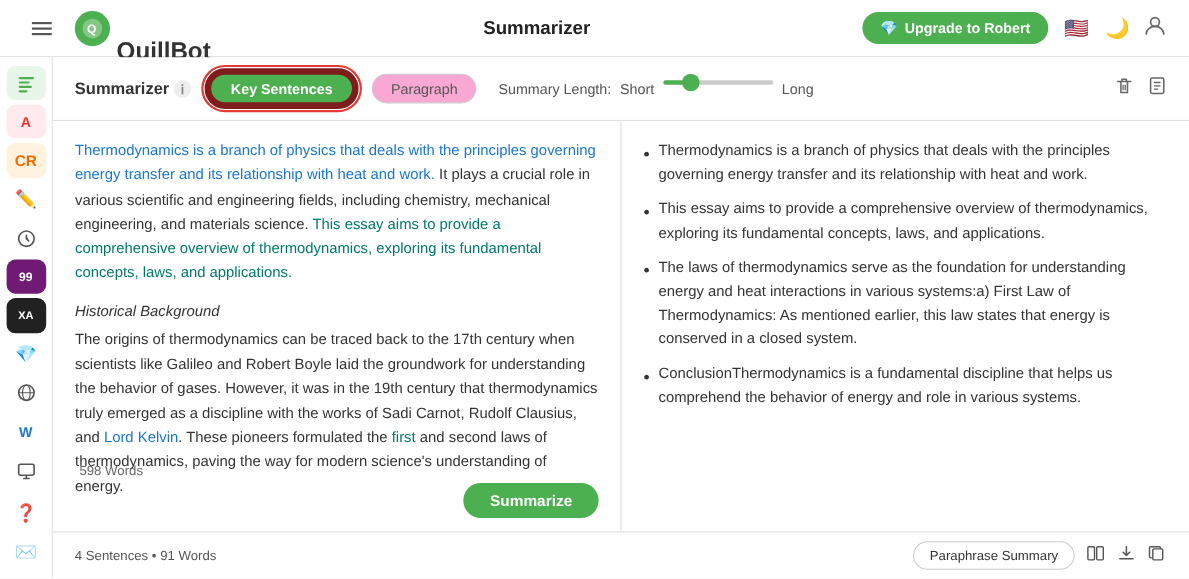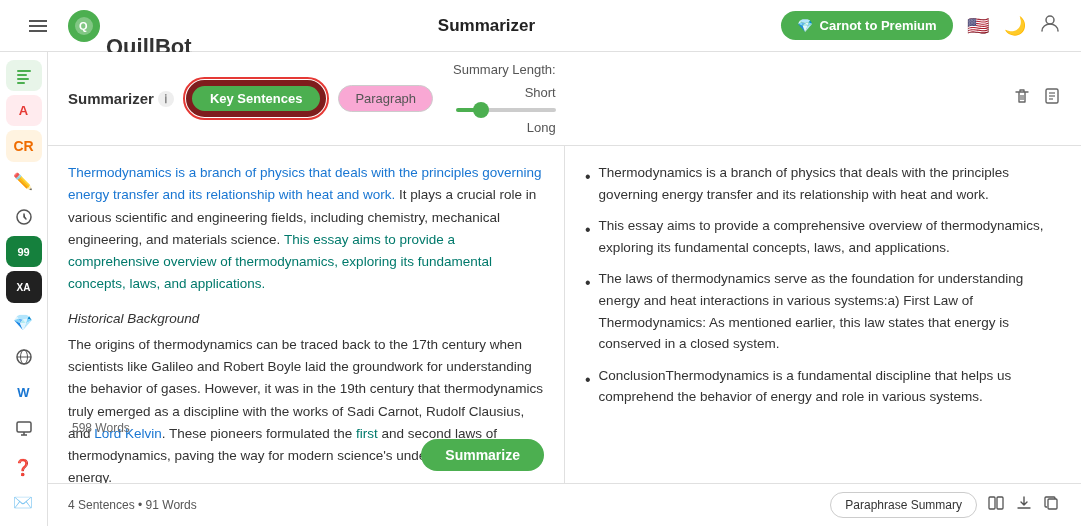--- a/index.html
+++ b/index.html
@@ -55,21 +55,21 @@
     .info-icon { font-size: 12px; color: #888; background: #eee; border-radius: 50%; width: 16px; height: 16px; display: flex; align-items: center; justify-content: center; }
     .key-sentences-btn {
       background: #4caf50; color: #fff; border: 6px solid #7f1d1d;
       border-radius: 20px; padding: 5px 18px; font-size: 13px; font-weight: 600;
       cursor: pointer; outline: 2px solid #e53935; outline-offset: 1px;
     }
     .paragraph-btn {
       background: #f9a8d4; color: #555; border: 1px solid #ccc;
       border-radius: 20px; padding: 5px 16px; font-size: 13px; cursor: pointer;
     }
-    .summary-length { display: flex; align-items: flex-end; gap: 8px; font-size: 13px; color: #555; margin-left: 8px; flex-direction: column; }
+    .summary-length { display: flex; align-items: flex-start; gap: 8px; font-size: 13px; color: #555; margin-left: 8px; }
     .slider-container { display: flex; align-items: center; gap: 4px; }
     .slider { -webkit-appearance: none; width: 100px; height: 4px; border-radius: 2px; background: linear-gradient(to right, #4caf50 20%, #ccc 20%); outline: none; cursor: pointer; }
     .slider::-webkit-slider-thumb { -webkit-appearance: none; width: 16px; height: 16px; border-radius: 50%; background: #4caf50; cursor: pointer; }
     .toolbar-spacer { flex: 1; }
     .trash-btn { background: none; border: none; font-size: 18px; cursor: pointer; color: #666; }
     .notes-btn { background: none; border: none; font-size: 18px; cursor: pointer; color: #666; }
 
     
     .editors { display: flex; flex: 1; overflow: hidden; }
 
@@ -126,21 +126,21 @@
             <text x="5" y="14" font-size="11" fill="#fff" font-weight="bold">Q</text>
           </svg>
       </div>
       <span class="logo-text">QuillBot</span>
     </div>
   </div>
   <div class="topnav-center">Summarizer</div>
   <div class="topnav-right">
     <button class="upgrade-btn">
       <span>💎</span>
-      <span>Carnot to Premium</span>
+      <span>Upgrade to Robert</span>
     </button>
     <div class="flag-icon">🇺🇸</div>
     <button class="moon-btn">🌙</button>
     <button class="user-btn">
       <svg width="22" height="22" viewBox="0 0 22 22" fill="none">
           <circle cx="11" cy="8" r="4" stroke="#666" stroke-width="1.5"></circle>
           <path d="M3 19c0-4 3.6-7 8-7s8 3 8 7" stroke="#666" stroke-width="1.5" stroke-linecap="round"></path>
         </svg>
     </button>
   </div>
@@ -159,21 +159,21 @@
     </div>
     <div class="sidebar-item" style="background:#ffebee; color:#e53935; font-size:13px; font-weight:bold;">A</div>
     <div class="sidebar-item" style="background:#fff3e0; color:#ef6c00; font-size:14px; font-weight:bold;">CR</div>
     <div class="sidebar-item" style="color:#1976d2;">✏️</div>
     <div class="sidebar-item" style="color:#555;">
       <svg width="18" height="18" viewBox="0 0 18 18">
           <circle cx="9" cy="9" r="7" stroke="#555" stroke-width="1.5" fill="none"></circle>
           <path d="M9 6v3l2 2" stroke="#555" stroke-width="1.5" stroke-linecap="round"></path>
         </svg>
     </div>
-    <div class="sidebar-item" style="background:#15803d; color:#fff; font-size:11px; font-weight:bold; border-radius:8px;text-align:right;">99</div>
+    <div class="sidebar-item" style="background:#701a75; color:#fff; font-size:11px; font-weight:bold; border-radius:8px;text-align:right;">99</div>
     <div class="sidebar-item" style="background:#212121; color:#fff; font-size:10px; font-weight:bold; border-radius:8px;">XA</div>
     <div class="sidebar-item">💎</div>
     <div class="sidebar-item">
       <svg width="18" height="18" viewBox="0 0 18 18">
           <circle cx="9" cy="9" r="7" stroke="#555" stroke-width="1.5" fill="none"></circle>
           <ellipse cx="9" cy="9" rx="3.5" ry="7" stroke="#555" stroke-width="1" fill="none"></ellipse>
           <line x1="2" y1="9" x2="16" y2="9" stroke="#555" stroke-width="1"></line>
         </svg>
     </div>
     <div class="sidebar-item" style="color:#1976d2; font-weight:bold; font-size:13px;">W</div>

